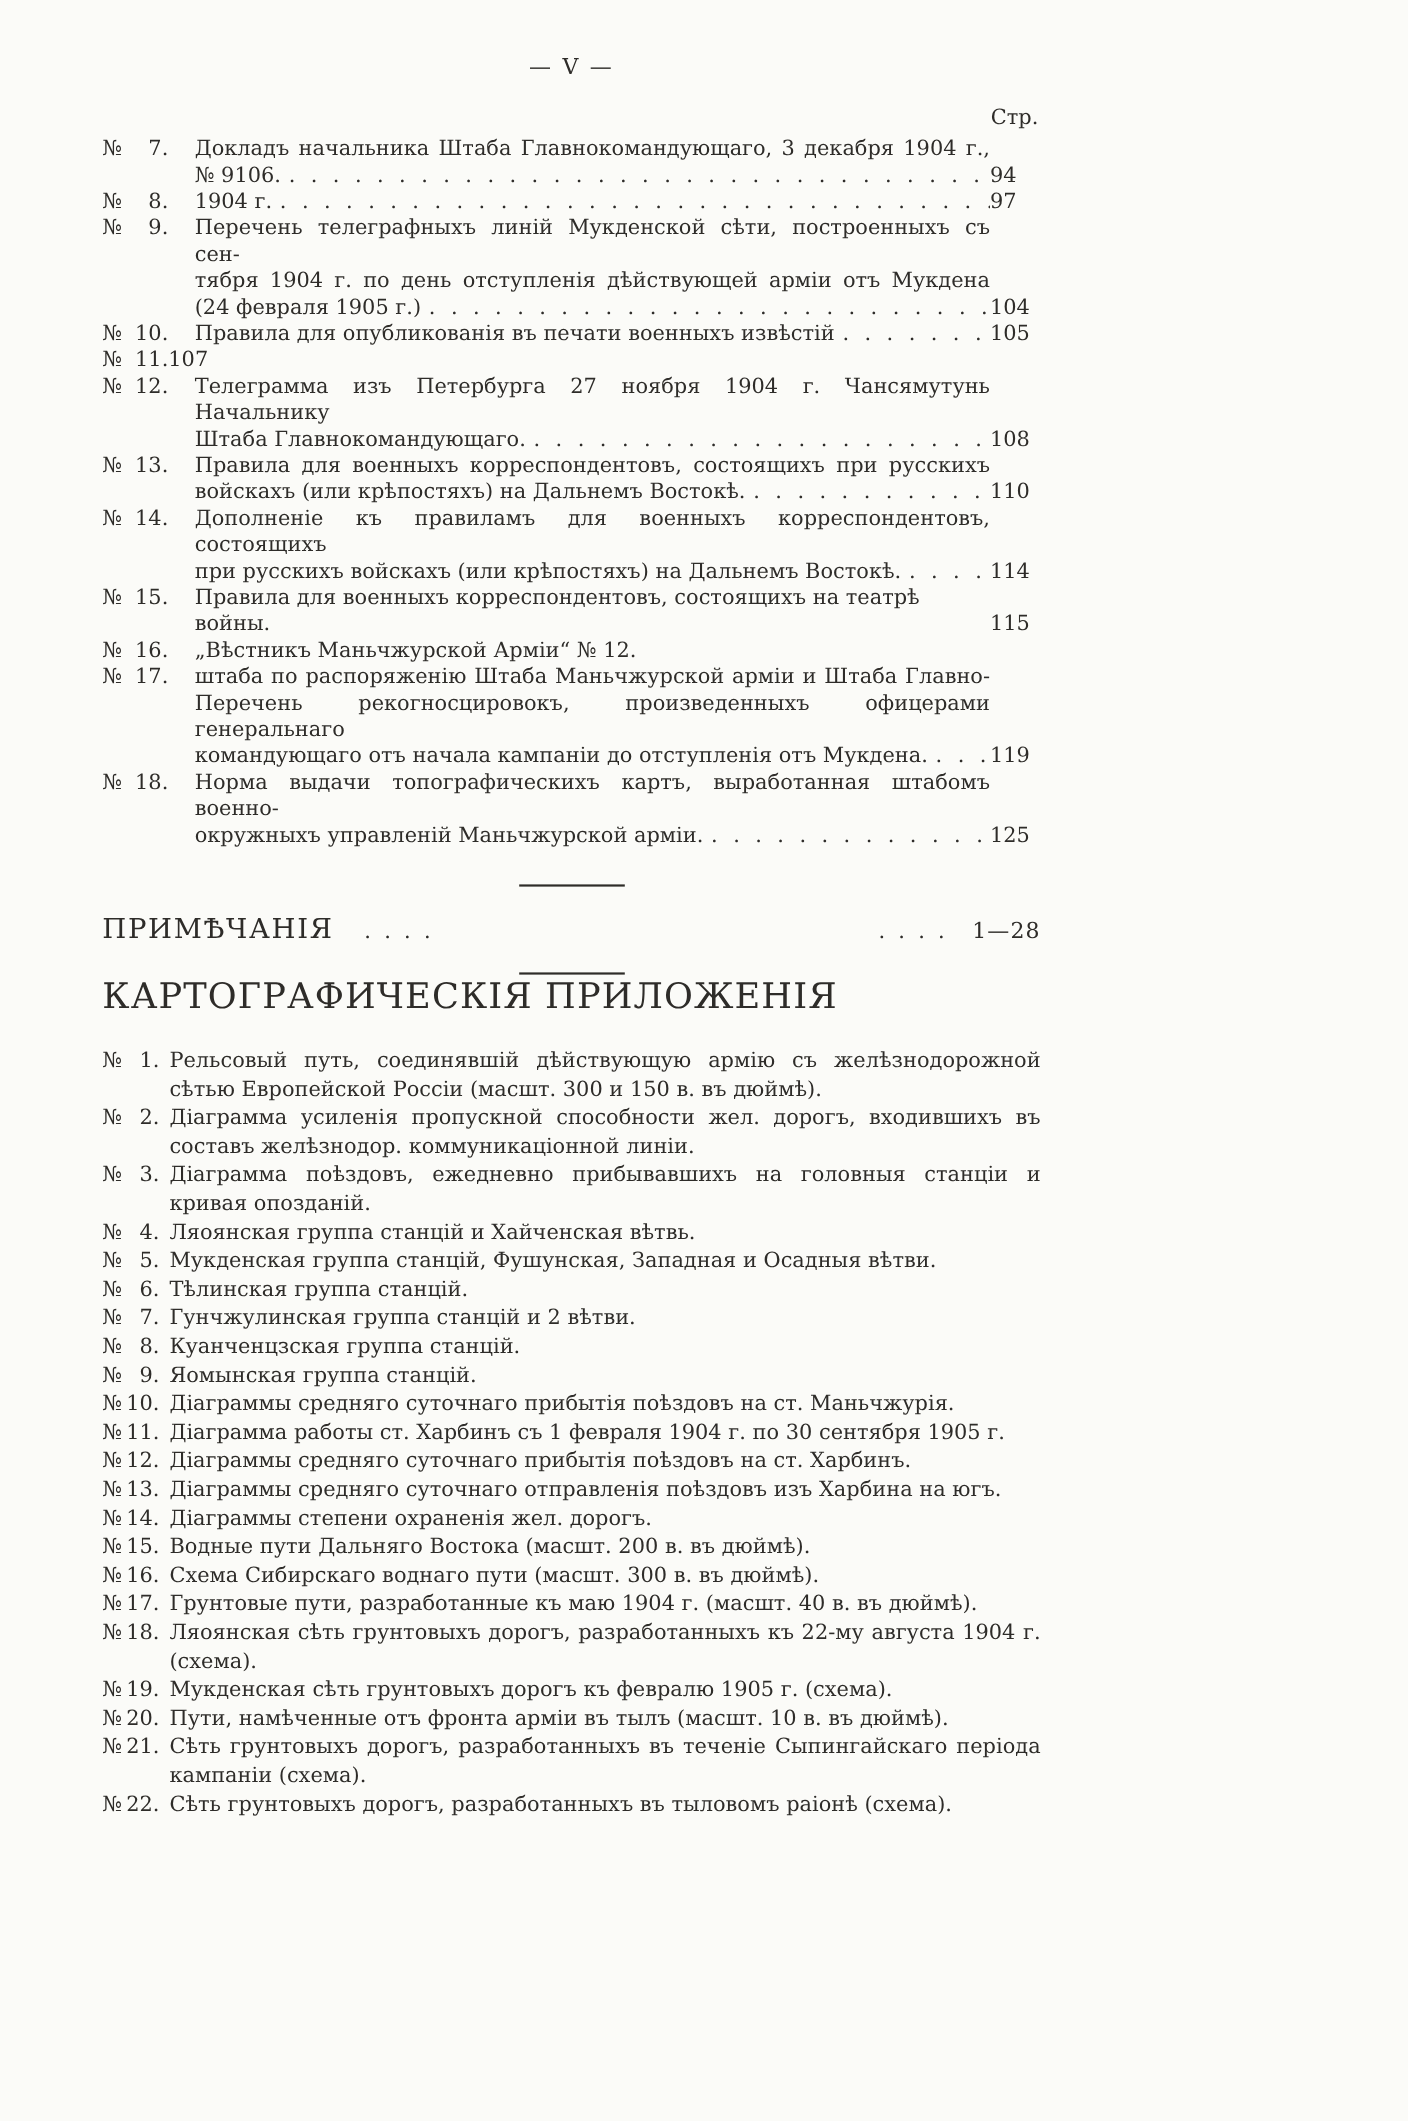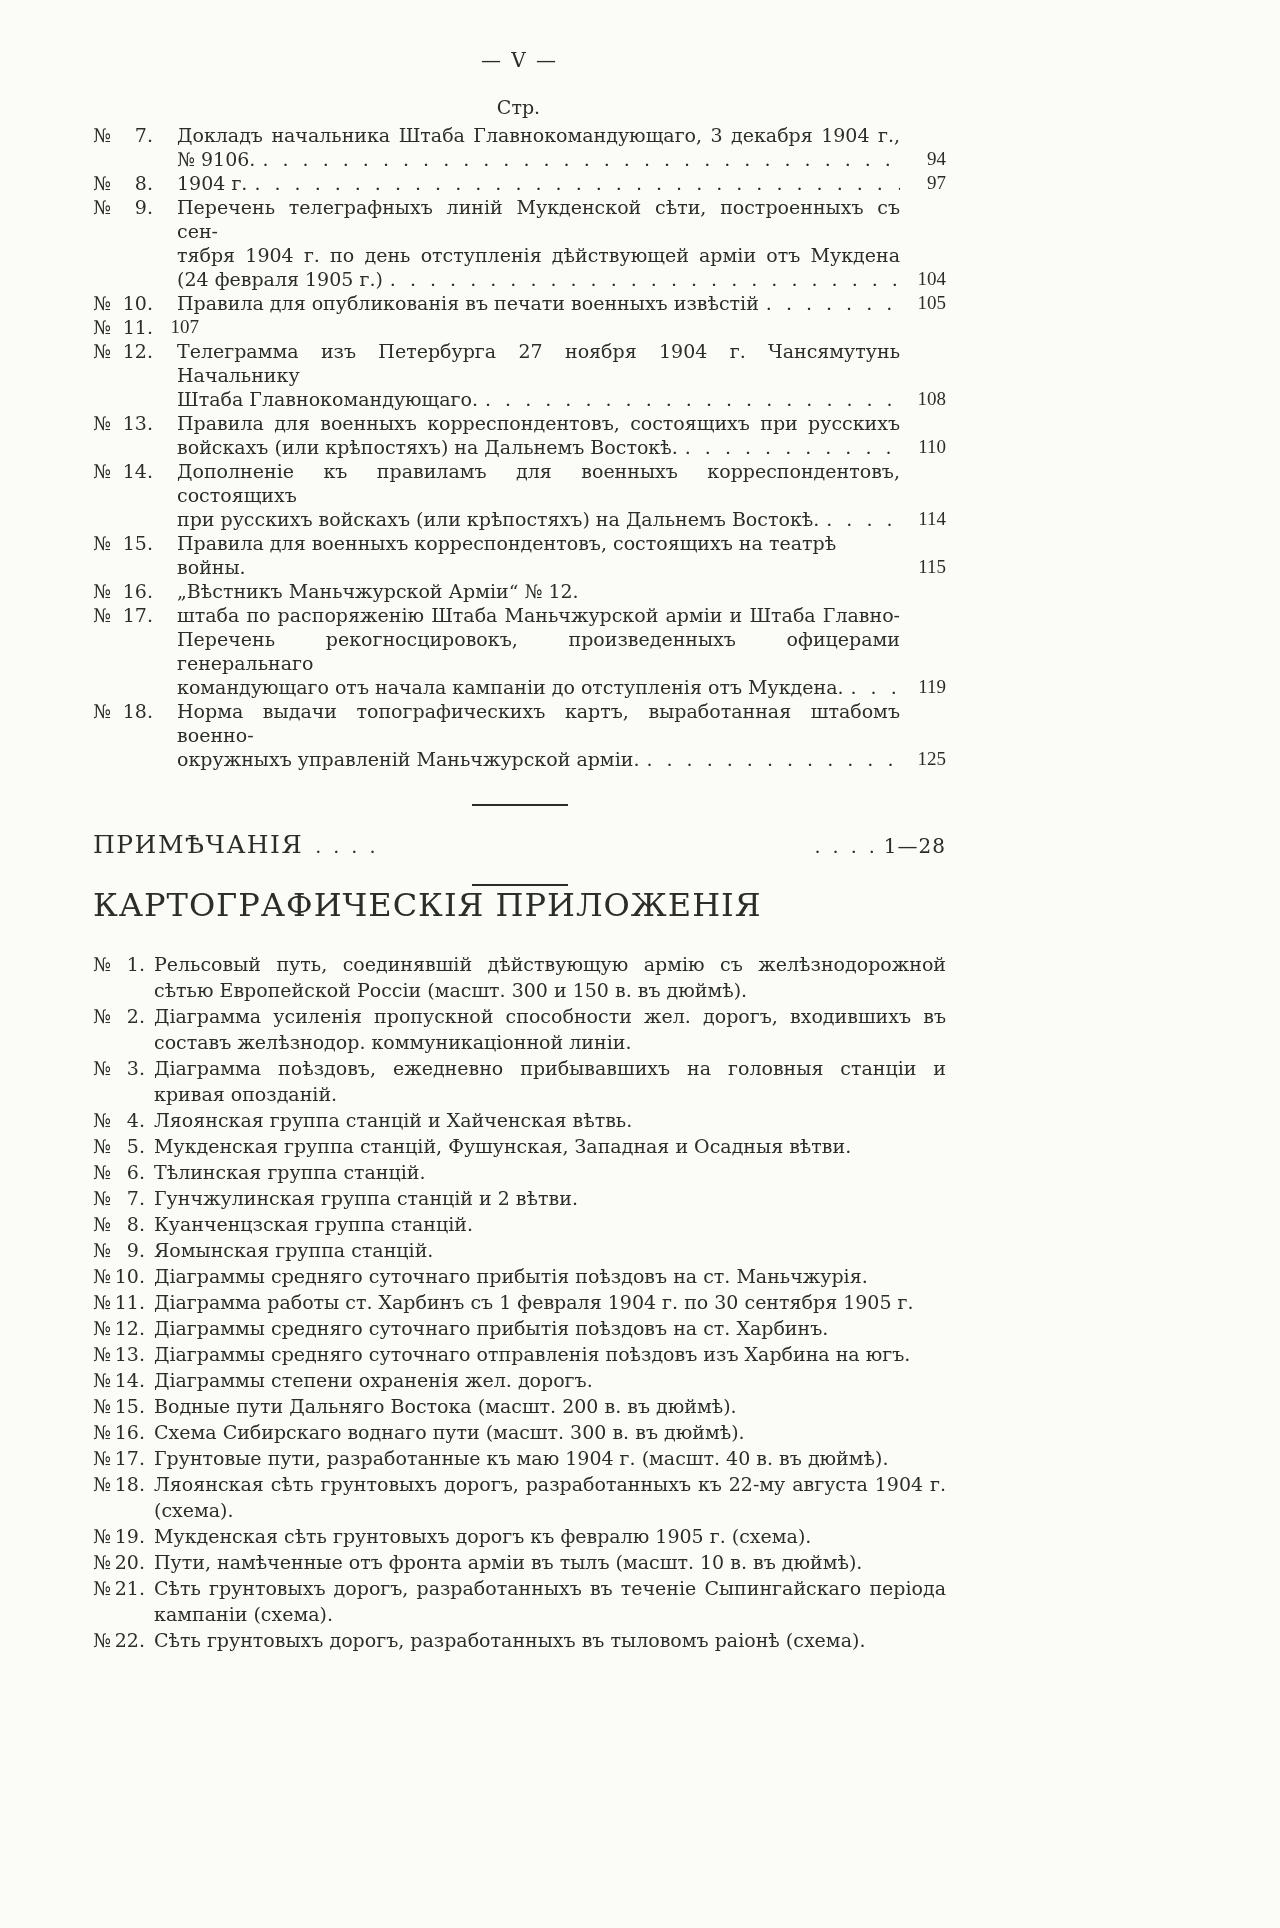--- a/index.html
+++ b/index.html
@@ -7,40 +7,40 @@
   body{
     width:1280px;height:1928px;
     background:var(--paper);
     color:var(--ink);
     font-family:"DejaVu Serif","Liberation Serif",serif;
   }
   .sheet{position:relative;width:1280px;height:1928px;overflow:hidden;}
   .content{position:absolute;left:93px;top:0;width:853px;}
 
   .folio{margin-top:48px;text-align:center;font-size:20px;letter-spacing:2px;}
-  .col-header{margin-top:24px;text-align:center;font-size:19px;padding-right:2px;}
+  .col-header{margin-top:24px;text-align:right;font-size:19px;padding-right:2px;}
 
   .toc{margin-top:5px;font-size:19px;line-height:24px;}
   .toc-row{display:flex;align-items:stretch;}
   .toc-num{flex:0 0 60px;display:flex;justify-content:space-between;}
   .toc-body{flex:1;min-width:0;margin-left:24px;}
-  .toc-page{flex:0 0 46px;text-align:right;align-self:flex-end;font-family:Liberation Serif, serif;}
+  .toc-page{flex:0 0 46px;align-self:flex-end;}
   .line-mid{text-align:justify;text-align-last:justify;}
   .line-last{display:flex;align-items:baseline;}
   .leader{flex:1;overflow:hidden;white-space:nowrap;margin-left:7px;}
   .leader::after{
     content:". . . . . . . . . . . . . . . . . . . . . . . . . . . . . . . . . . . . . . . . . . . . . . . . . . . . . . . . . . . .";
     letter-spacing:4px;
   }
 
   .rule{width:96px;height:2px;background:var(--ink);margin-left:auto;margin-right:auto;}
   .rule-1{margin-top:33px;}
   .rule-2{margin-top:25px;}
 
-  .notes-row{display:flex;align-items:baseline;margin-top:24px;font-size:25px;letter-spacing:1.5px;}
+  .notes-row{display:flex;align-items:baseline;margin-top:24px;font-size:25px;letter-spacing:1.5px;gap:16px;}
   .notes-dots{font-size:19px;letter-spacing:3px;margin-left:12px;}
   .notes-spacer{flex:1;}
   .notes-pages{font-size:20px;margin-left:6px;letter-spacing:1px;}
 
   .maps-heading{font-size:32px;font-weight:normal;letter-spacing:1px;}
   .maps{margin-top:27px;font-size:19px;line-height:26px;}
   .map-row{display:flex;}
   .map-num{flex:0 0 52px;display:flex;justify-content:space-between;}
   .map-text{flex:1;min-width:0;margin-left:9px;text-align:justify;}
 </style>

